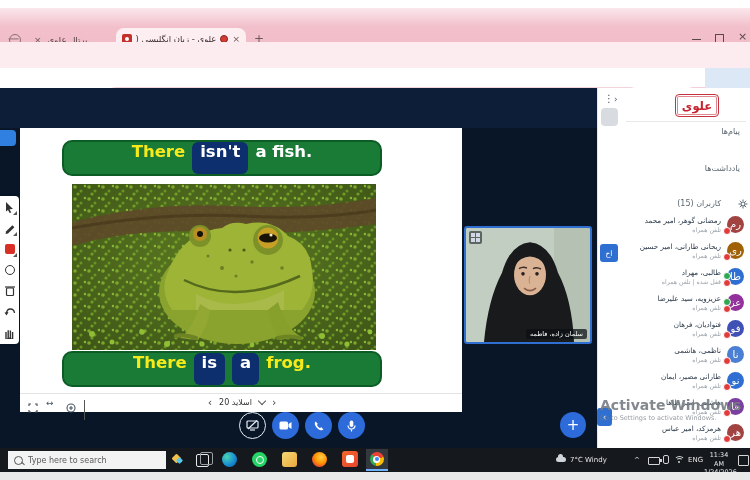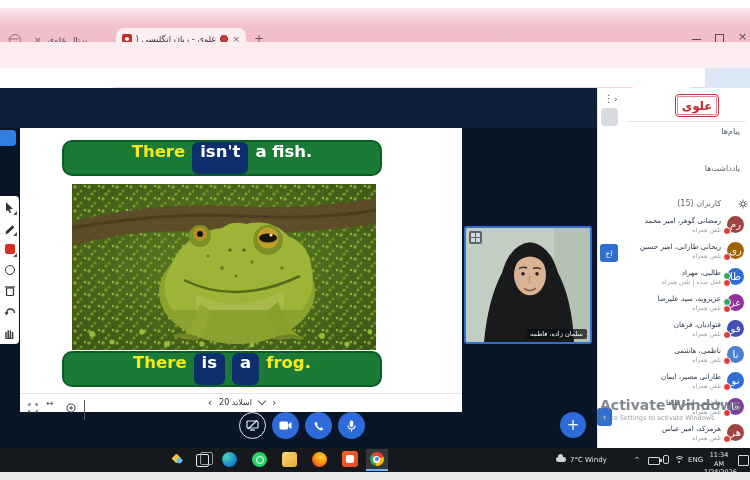--- a/index.html
+++ b/index.html
@@ -506,20 +506,24 @@
       </div>
     </div>
   </div>
 
   <div class="abs watermark">
     <div class="w1">Activate Windows</div>
     <div class="w2">Go to Settings to activate Windows.</div>
   </div>
 
   <div class="abs taskbar">
+    <div class="abs tsearch">
+      <span class="mag"></span>
+      <span>Type here to search</span>
+    </div>
     <div class="abs ticon" style="left:170px;">
       <span class="diamond" style="left:3px;top:3px;background:#f5c04a;"></span>
       <span class="diamond" style="left:7px;top:6px;width:5px;height:5px;background:#58c7f0;"></span>
     </div>
     <div class="abs taskview" style="left:196px;position:absolute;"></div>
     <div class="abs appcirc" style="left:222px;top:4px;background:radial-gradient(circle at 32% 32%,#49d6b5,#1a8fd1 55%,#0b57a4);"></div>
     <div class="abs appcirc" style="left:252px;top:4px;background:#25d366;">
       <span style="position:absolute;left:3.5px;top:3.5px;width:8px;height:8px;border:1.4px solid #fff;border-radius:50%;box-sizing:border-box;"></span>
     </div>
     <div class="abs" style="left:282px;top:4px;width:15px;height:15px;border-radius:3px;background:linear-gradient(135deg,#f7d774,#e9a93d);"></div>

